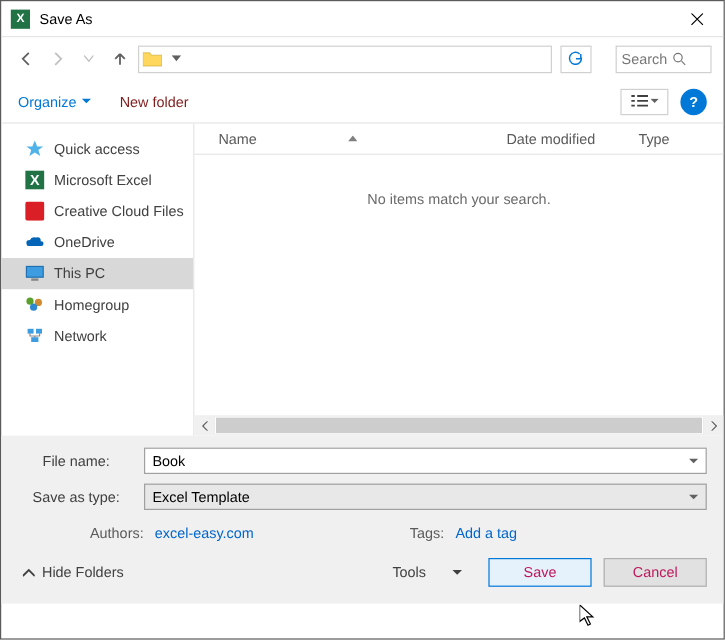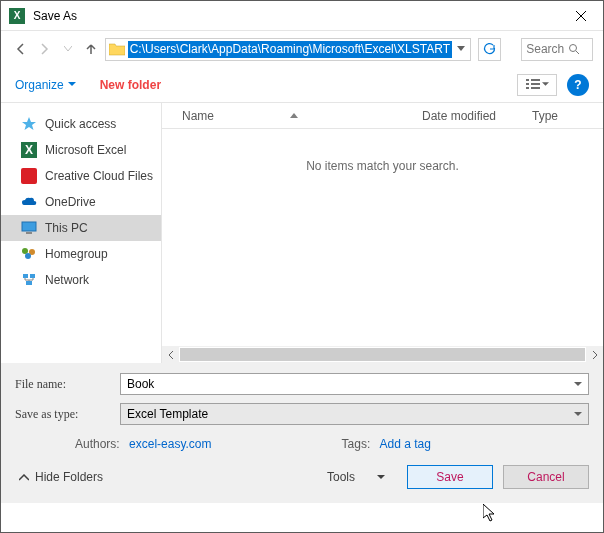--- a/index.html
+++ b/index.html
@@ -16,21 +16,21 @@
 .navbtn.disabled { color: #c0c0c0; }
 .addrbar { flex: 1; height: 23px; border: 1px solid #d0d0d0; display: flex; align-items: center; background: #fff; }
 .addr-foldericon { width: 22px; height: 18px; display: flex; align-items: center; justify-content: center; }
 .addr-text { flex: 1; height: 17px; line-height: 17px; background: #0078d7; color: #fff; padding: 0 2px; overflow: hidden; white-space: nowrap; }
 .addr-drop { width: 18px; display: flex; align-items: center; justify-content: center; color: #606060; }
 .refreshbtn { width: 26px; height: 23px; border: 1px solid #d0d0d0; display: flex; align-items: center; justify-content: center; margin-left: 3px; color: #0078d7; }
 .searchbox { width: 80px; height: 23px; border: 1px solid #d0d0d0; display: flex; align-items: center; padding: 0 4px; margin-left: 16px; color: #777; gap: 4px; }
 
 .toolbar { height: 36px; display: flex; align-items: center; padding: 0 14px; gap: 24px; border-bottom: 1px solid #e5e5e5; }
 .toolbar .organize { color: #0078d7; display: flex; align-items: center; gap: 4px; }
-.toolbar .newfolder { color: #ef4444; font-weight: bold; }
+.toolbar .newfolder { color: #7f1d1d; }
 .toolbar .right { margin-left: auto; display: flex; align-items: center; gap: 10px; }
 .viewbtn { width: 40px; height: 22px; border: 1px solid #d0d0d0; display: flex; align-items: center; justify-content: center; gap: 2px; color: #404040; }
 .helpbtn { width: 22px; height: 22px; border-radius: 50%; background: #0078d7; color: #fff; display: flex; align-items: center; justify-content: center; font-weight: bold; }
 
 .mainarea { display: flex; height: 260px; }
 .sidebar { width: 160px; padding: 8px 0; }
 .side-item { height: 26px; display: flex; align-items: center; padding-left: 20px; gap: 8px; color: #404040; }
 .side-item.selected { background: #d8d8d8; }
 .side-item .si-icon { width: 16px; height: 16px; display: flex; align-items: center; justify-content: center; }
 
@@ -39,21 +39,21 @@
 .fh-col { padding: 0 10px; display: flex; align-items: center; gap: 6px; }
 .fh-name { width: 250px; padding-left: 20px; }
 .fh-date { width: 110px; }
 .empty-msg { flex: 1; display: flex; align-items: flex-start; justify-content: center; padding-top: 30px; color: #6a6a6a; }
 .hscroll { height: 17px; background: #f0f0f0; display: flex; align-items: center; }
 .hscroll .arr { width: 17px; height: 17px; display: flex; align-items: center; justify-content: center; color: #606060; }
 .hscroll .thumb { flex: 1; height: 15px; background: #cdcdcd; margin: 0 0; border: 1px solid #fff; }
 
 .bottom { background: #f0f0f0; padding: 10px 14px 14px; }
 .row { display: flex; align-items: center; margin-bottom: 8px; }
-.row .lbl { width: 105px; text-align: left; padding-right: 8px; color: #404040; font-family: Liberation Serif, serif; }
+.row .lbl { width: 105px; text-align: center; padding-right: 8px; color: #404040; }
 .row .field { flex: 1; height: 22px; border: 1px solid #a0a0a0; background: #fff; padding: 0 6px; display: flex; align-items: center; justify-content: space-between; }
 .row .field.gray { background: #e8e8e8; }
 .meta { display: flex; padding: 4px 0 14px 60px; gap: 130px; color: #5a5a5a; }
 .meta .mval { color: #0066cc; margin-left: 6px; }
 .buttons { display: flex; align-items: center; justify-content: flex-end; gap: 10px; }
 .hidefolders { margin-right: auto; display: flex; align-items: center; gap: 6px; color: #404040; padding-left: 4px; }
 .tools { color: #404040; display: flex; align-items: center; gap: 22px; margin-right: 12px; }
 .btn { width: 86px; height: 24px; border: 1px solid #b0b0b0; background: #e1e1e1; display: flex; align-items: center; justify-content: center; color: #be185d; }
 .btn.primary { border: 1px solid #0078d7; background: #e5f1fb; }
 .cursor { position: absolute; right: 104px; bottom: 8px; pointer-events: none; }
@@ -93,21 +93,20 @@
       <svg width="14" height="14" viewBox="0 0 14 14">
         <path d="M7 3 L3 7 M7 3 L11 7 M7 3 L7 12" stroke="#606060" stroke-width="1.5" fill="none"></path>
       </svg>
     </div>
   <div class="addrbar">
     <div class="addr-foldericon">
         <svg width="16" height="14" viewBox="0 0 16 14">
           <path d="M0 2 L6 2 L7 4 L16 4 L16 13 L0 13 Z" fill="#ffd75e" stroke="#c9a227" stroke-width="0.5"></path>
         </svg>
       </div>
-    <div class="addr-text">C:\Users\Clark\AppData\Roaming\Microsoft\Excel\XLSTART</div>
     <div class="addr-drop">
         <svg width="8" height="6" viewBox="0 0 8 6">
           <path d="M0 0 L4 5 L8 0" fill="#606060"></path>
         </svg>
       </div>
   </div>
   <div class="refreshbtn">
       <svg width="14" height="14" viewBox="0 0 14 14">
         <path d="M11 3 L11 7 L7 7 M11.5 6 A5 5 0 1 1 10 3" stroke="#0078d7" stroke-width="1.2" fill="none"></path>
       </svg>

